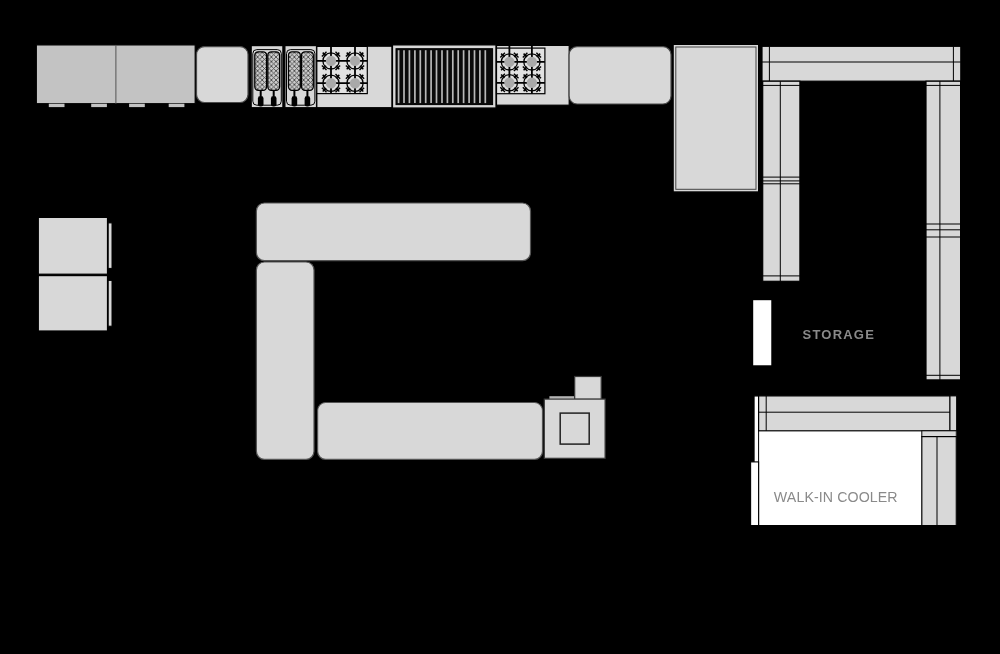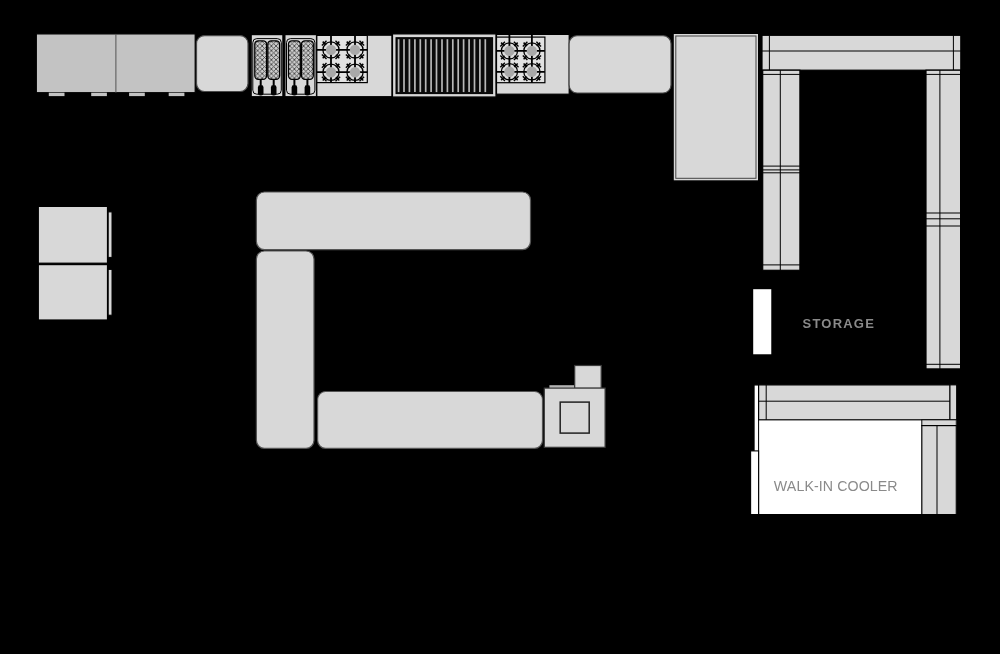--- a/index.html
+++ b/index.html
@@ -1,14 +1,14 @@
 <!DOCTYPE html>
 <html><head><meta charset="utf-8"><style>
 html,body{margin:0;padding:0;background:#000;}
-.wrap{position:relative;width:1000px;height:514px;background:#000;overflow:hidden;font-family:"Liberation Sans",sans-serif;}
+.wrap{position:relative;width:1000px;height:514px;background:#000;overflow:hidden;font-family:"Liberation Sans",sans-serif;margin-top:11px;}
 </style></head><body>
 <div class="wrap">
 <svg width="1000" height="654" viewBox="0 0 1000 654">
 <defs>
         <pattern id="xh" width="4.6" height="4.6" patternUnits="userSpaceOnUse">
           <rect width="4.6" height="4.6" fill="#cccccc"></rect>
           <path d="M0,4.6 L4.6,0 M-1,1 L1,-1 M3.6,5.6 L5.6,3.6" stroke="#4a4a4a" stroke-width="0.9"></path>
           <path d="M0,0 L4.6,4.6 M3.6,-1 L5.6,1 M-1,3.6 L1,5.6" stroke="#4a4a4a" stroke-width="0.9"></path>
         </pattern>
       </defs>

